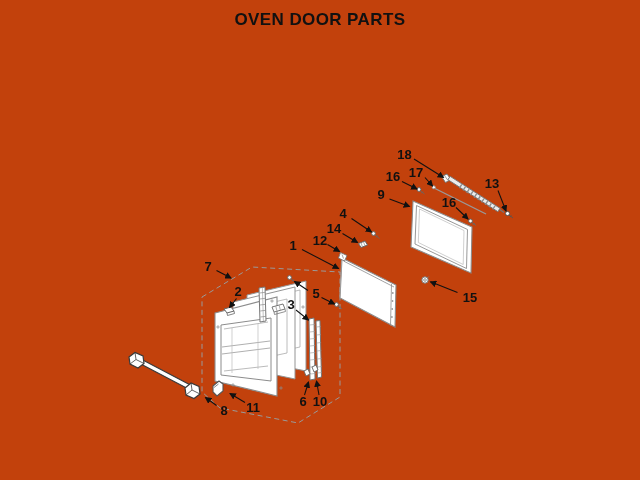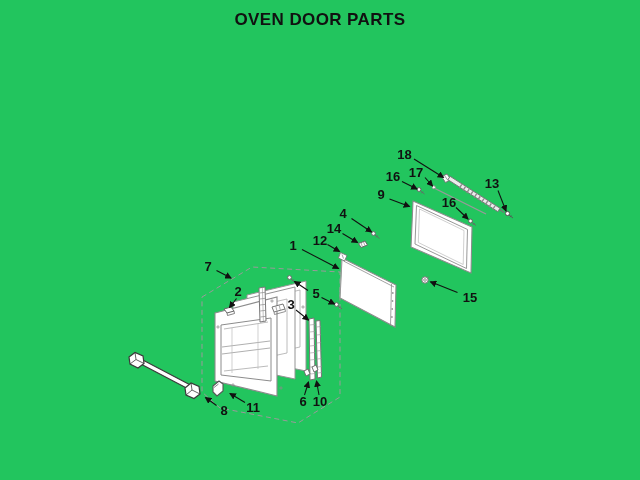--- a/index.html
+++ b/index.html
@@ -1,17 +1,17 @@
 <!DOCTYPE html>
 <html><head>
 <meta charset="utf-8">
 <style>
   html,body{margin:0;padding:0;background:#ffffff;}
   body{width:640px;height:480px;overflow:hidden;font-family:"Liberation Sans",sans-serif;}
-  .canvas{position:relative;width:640px;height:480px;background:#22c55e;}
+  .canvas{position:relative;width:640px;height:480px;background:#c2410c;}
   .title{
     position:absolute;top:10px;left:0;width:100%;
     text-align:center;margin:0;
     font-size:17px;font-weight:bold;letter-spacing:.4px;color:#111;
   }
   svg{position:absolute;top:0;left:0;}
   .lbl{font-family:"Liberation Sans",sans-serif;font-size:13px;font-weight:bold;fill:#111;}
 </style>
 </head>
 <body>

